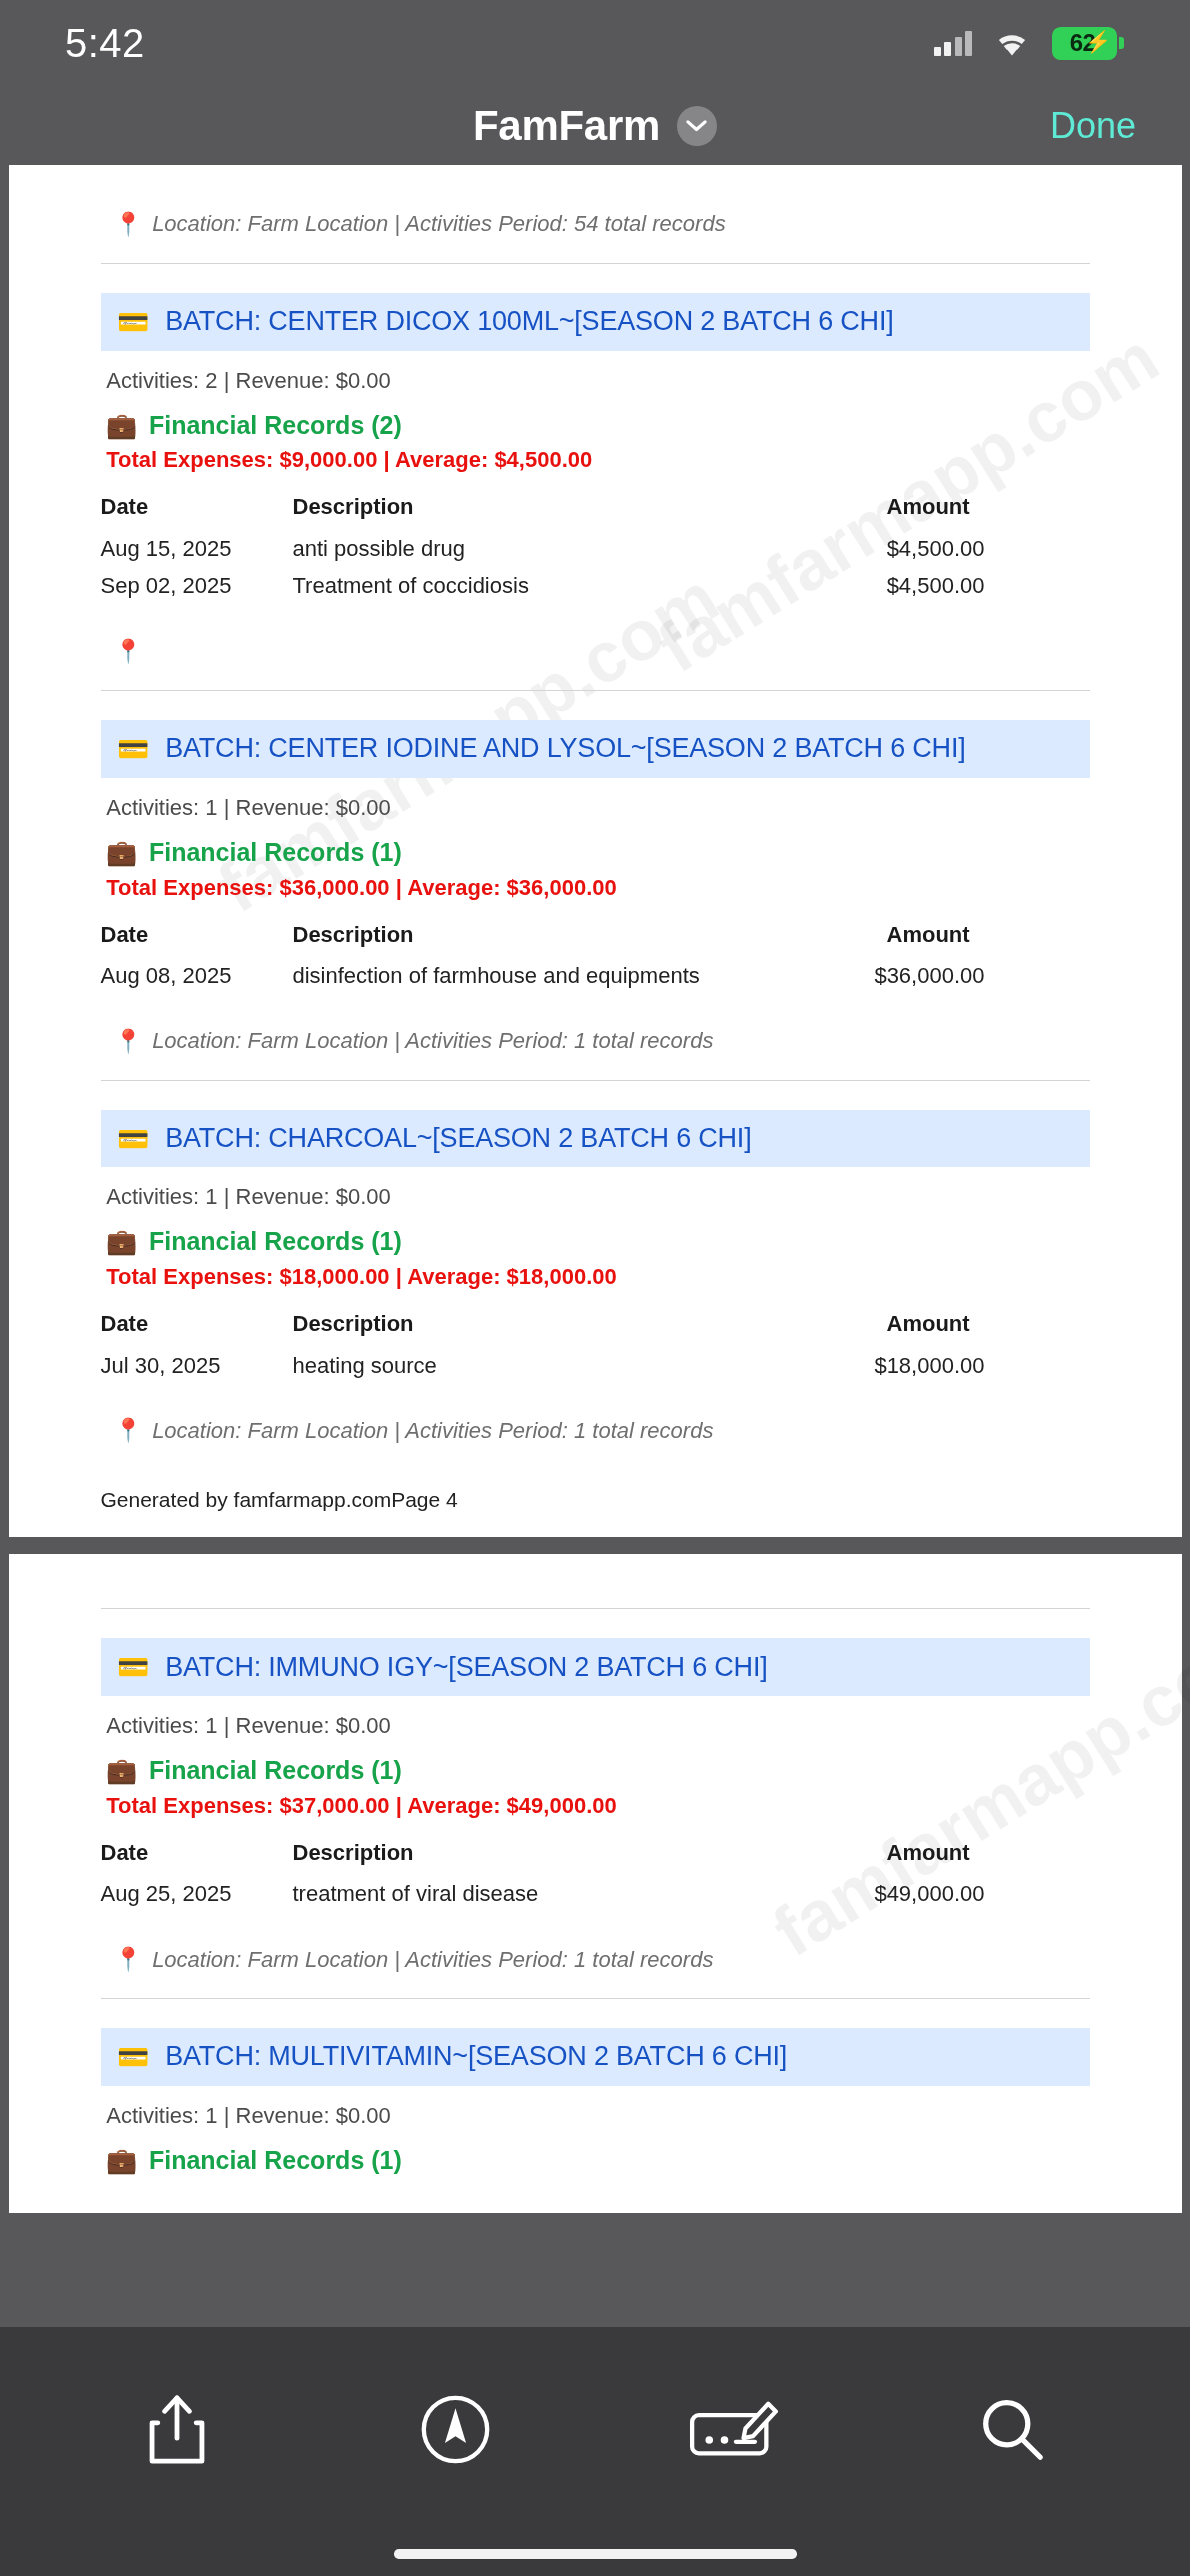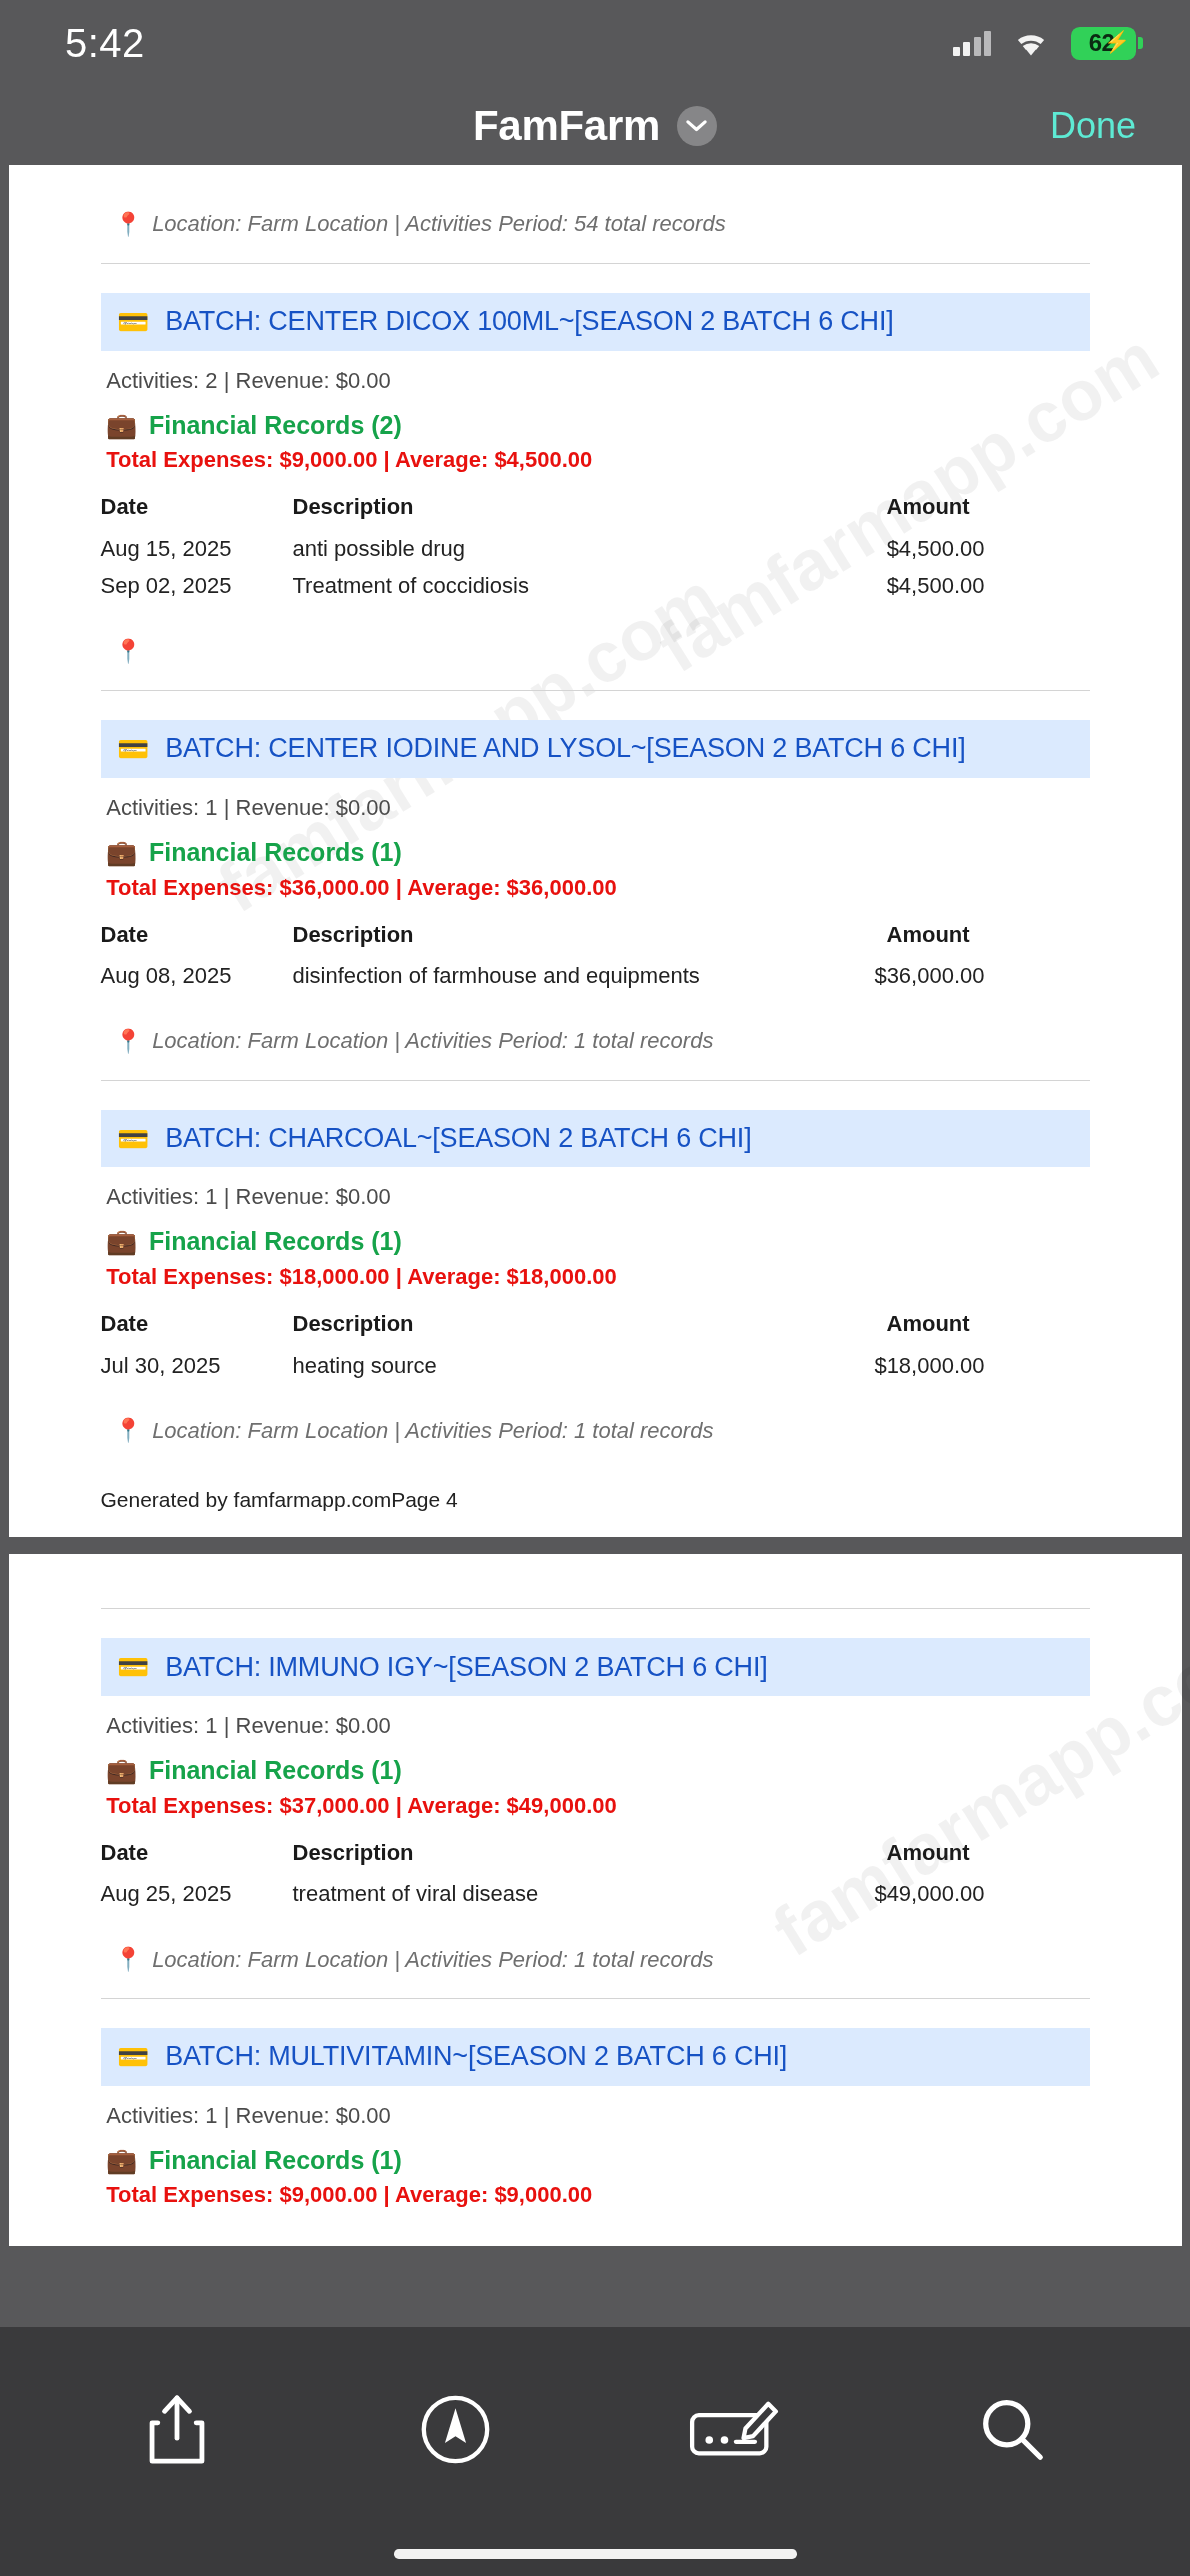--- a/index.html
+++ b/index.html
@@ -12,21 +12,21 @@
     overflow: hidden;
     position: relative;
   }
 
   
   .statusbar {
     height: 86px;
     display: flex;
     align-items: center;
     justify-content: space-between;
-    padding: 0 54px 0 65px;
+    padding: 0 73px 0 65px;
     color: #ffffff;
   }
   .status-time {
     font-size: 40px;
     font-weight: 400;
     letter-spacing: 0.5px;
   }
   .status-right {
     display: flex;
     align-items: center;
@@ -481,21 +481,20 @@
 
       <div class="batch-header">
         <span class="batch-icon">💳</span>
         <span class="batch-title">BATCH: MULTIVITAMIN~[SEASON 2 BATCH 6 CHI]</span>
       </div>
       <div class="activities-line">Activities: 1 | Revenue: $0.00</div>
       <div class="fin-line">
         <span class="fin-icon">💼</span>
         <span class="fin-label">Financial Records (1)</span>
       </div>
-      <div class="totals">Total Expenses: $9,000.00 | Average: $9,000.00</div>
       <div style="height:38px;"></div>
     </div>
   </div>
 
 </div>
 
 <div class="toolbar">
   <div class="toolbar-row">
     <div class="tb-btn">
       <svg width="58" height="71" viewBox="0 0 60 74">

